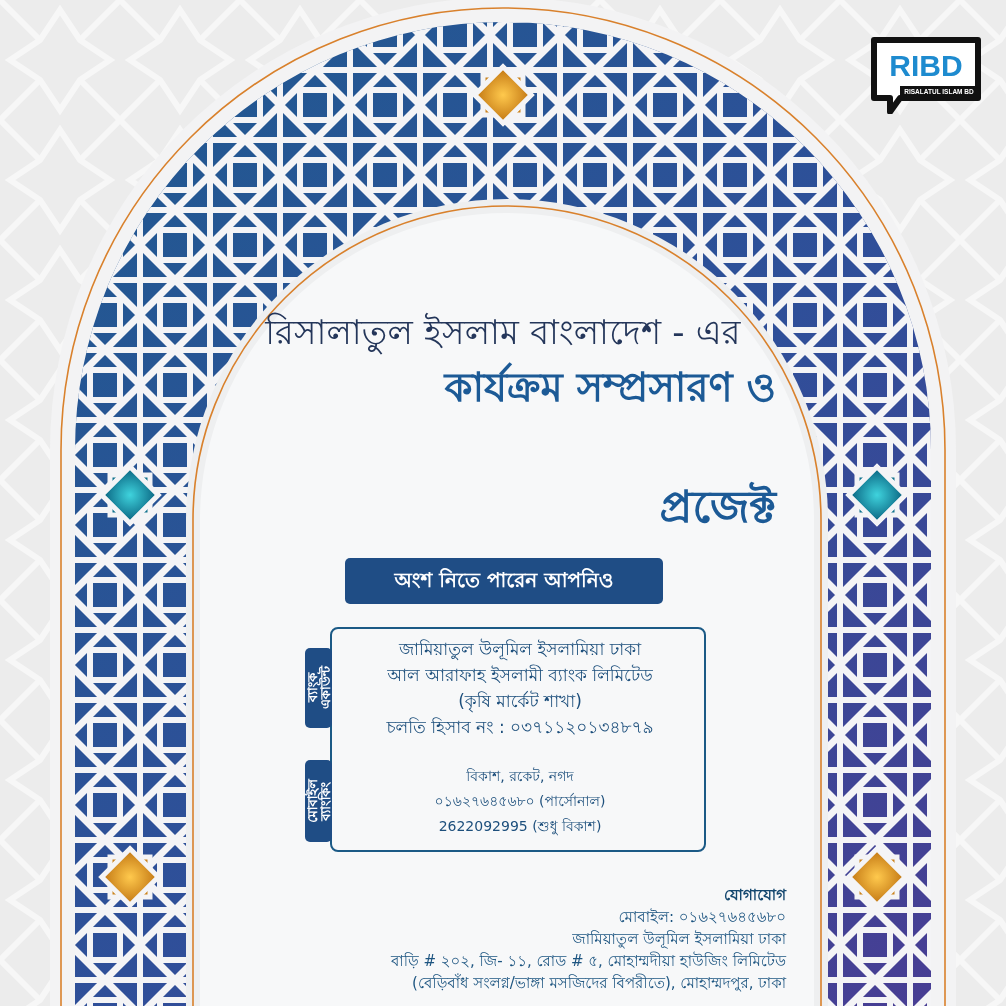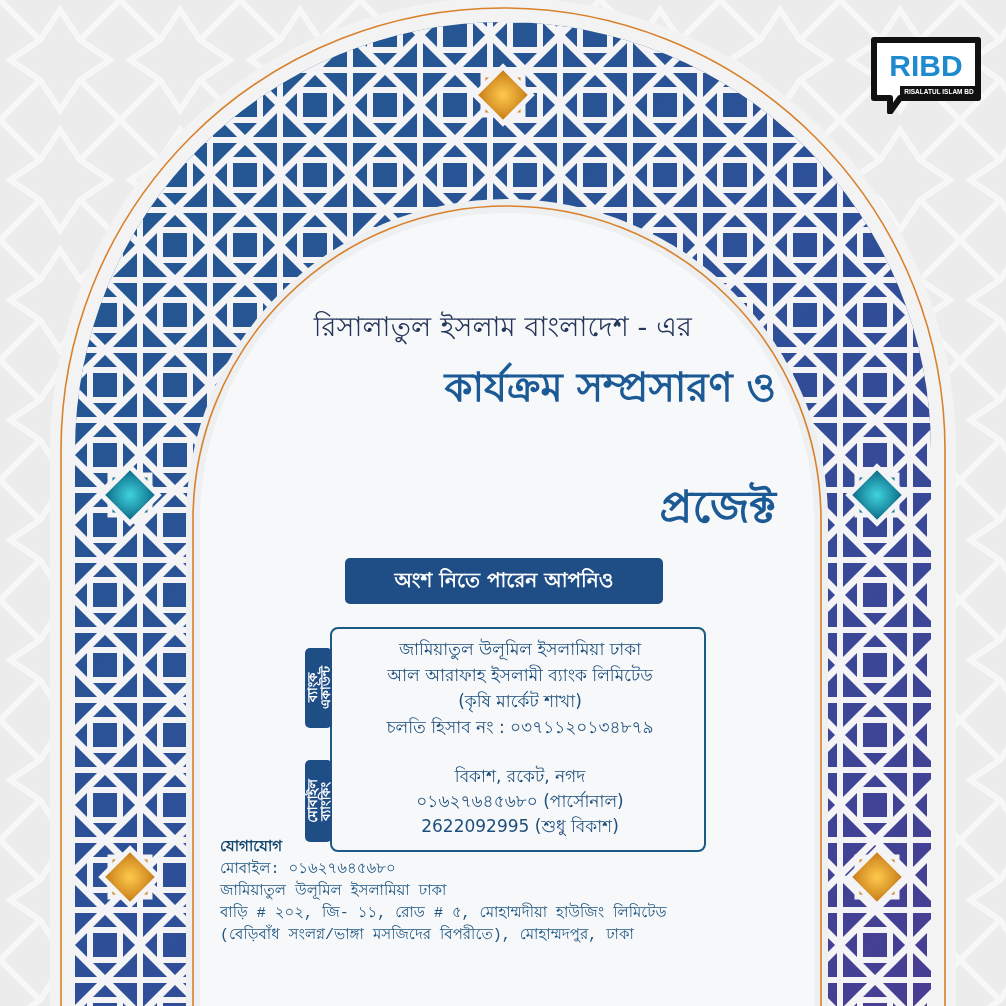--- a/index.html
+++ b/index.html
@@ -1,33 +1,33 @@
 <!DOCTYPE html>
 <html><head>
 <meta charset="utf-8">
 <style>
   html,body{margin:0;padding:0;}
   body{width:1006px;height:1006px;overflow:hidden;position:relative;background:#ececec;font-family:"DejaVu Sans",sans-serif;}
   .bg{position:absolute;inset:0;}
   .logo{position:absolute;left:870px;top:36px;width:112px;height:78px;}
   .content{position:absolute;left:0;top:0;width:1006px;height:1006px;}
-  .subtitle{position:absolute;left:240px;width:526px;top:306px;text-align:center;font-size:27px;color:#24365a;letter-spacing:0.2px;}
+  .subtitle{position:absolute;left:240px;width:526px;top:306px;text-align:center;font-size:34px;color:#24365a;letter-spacing:0.2px;}
   .title{position:absolute;left:230px;width:546px;text-align:right;color:#1c5a96;font-weight:bold;font-family:"DejaVu Serif",serif;}
   .t1{top:356px;font-size:40px;}
   .t2{top:414px;font-size:40px;}
   .t3{top:474px;font-size:44px;}
   .cta{position:absolute;left:345px;top:558px;width:318px;height:46px;background:#1f4d85;border-radius:5px;color:#fff;font-size:20px;font-weight:bold;display:flex;align-items:center;justify-content:center;}
   .infobox{position:absolute;left:330px;top:627px;width:376px;height:225px;border:2px solid #1b5a86;border-radius:8px;box-sizing:border-box;background:#f7f8f9;}
   .tab{position:absolute;width:27px;background:#1f4d85;border-radius:5px;color:#fff;font-size:13px;font-weight:bold;display:flex;align-items:center;justify-content:center;}
   .tab span{writing-mode:vertical-rl;transform:rotate(180deg);white-space:pre;line-height:13px;text-align:center;}
   .tab-bank{left:305px;top:648px;height:80px;}
   .tab-mobile{left:305px;top:760px;height:82px;}
   .bank-lines{position:absolute;left:340px;width:360px;top:636px;text-align:center;color:#1d4f7c;font-size:17px;line-height:26px;}
-  .mobile-lines{position:absolute;left:340px;width:360px;top:764px;text-align:center;color:#1d4f7c;font-size:17px;line-height:25px;}
-  .contact{position:absolute;left:220px;width:566px;top:837px;text-align:left;color:#1d5581;font-size:15px;line-height:22px;font-family:Liberation Mono, monospace;}
+  .mobile-lines{position:absolute;left:340px;width:360px;top:764px;text-align:center;color:#1d4f7c;font-size:14px;line-height:25px;}
+  .contact{position:absolute;left:220px;width:566px;top:884px;text-align:right;color:#1d5581;font-size:15px;line-height:22px;}
   .contact .heading{font-weight:bold;color:#14476f;font-size:15px;}
 </style>
 </head>
 <body>
 
 <svg class="bg" width="1006" height="1006" viewBox="0 0 1006 1006">
   <defs>
     <linearGradient id="bandGrad" x1="0" y1="0" x2="1" y2="1">
       <stop offset="0" stop-color="#1e5b8f"></stop>
       <stop offset="0.55" stop-color="#2f4f99"></stop>

